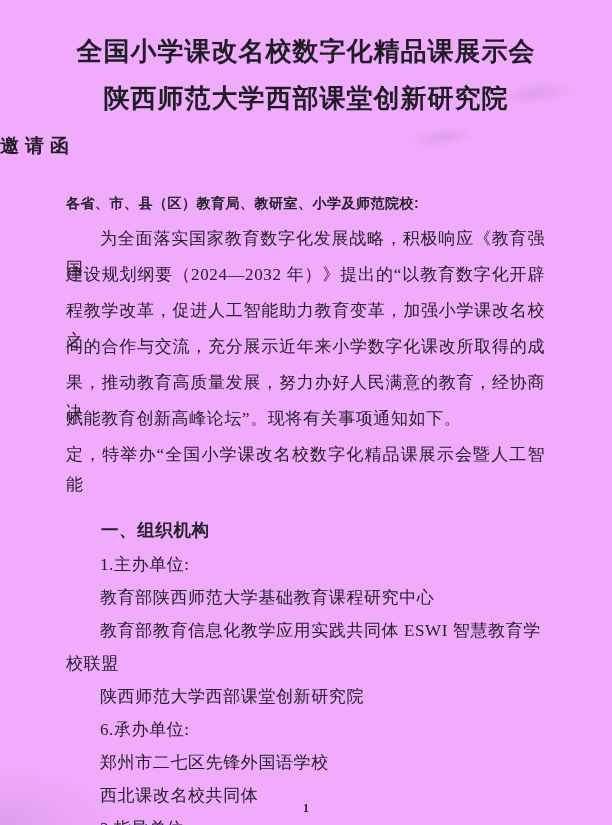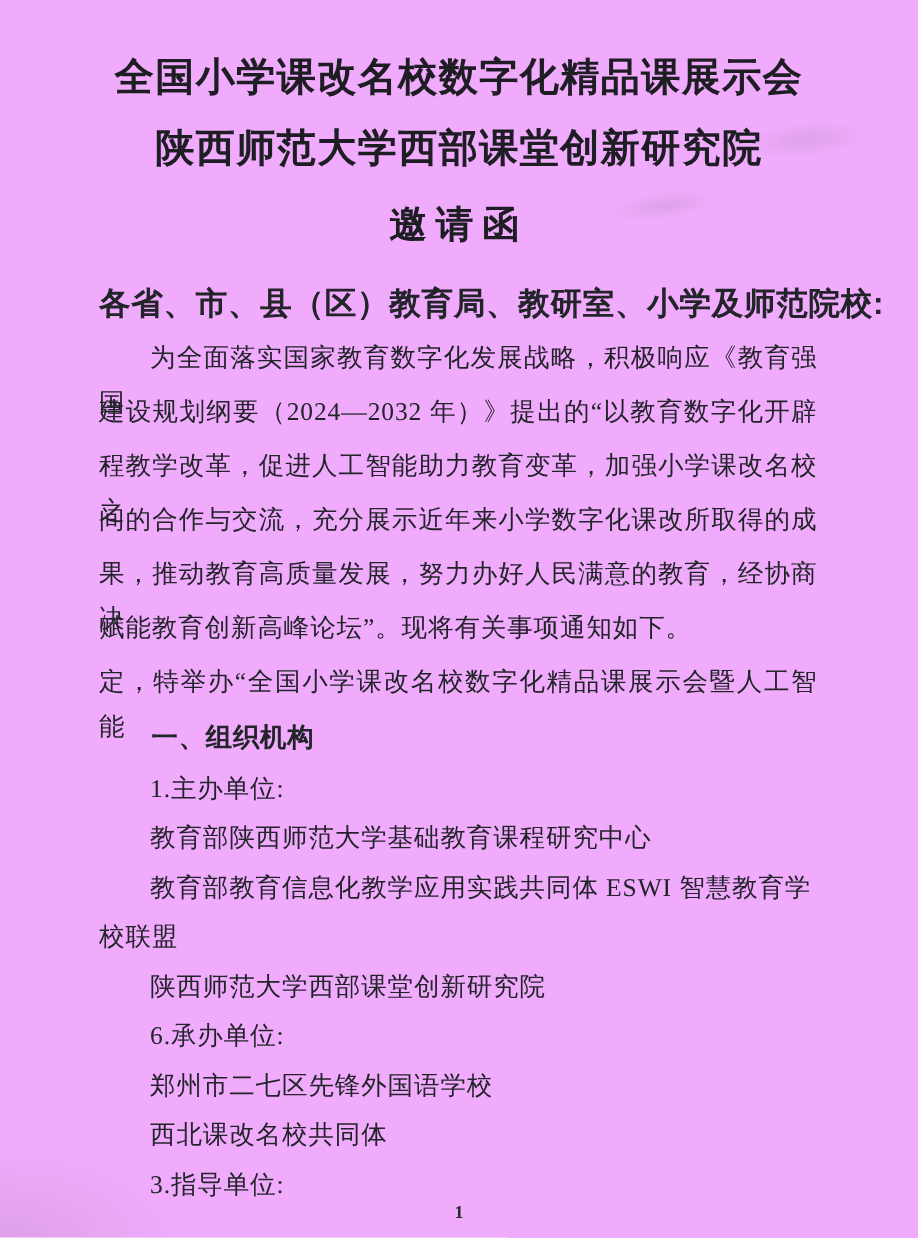--- a/index.html
+++ b/index.html
@@ -38,23 +38,22 @@
     text-align: center;
     font-weight: bold;
     font-size: 26px;
     line-height: 47px;
     letter-spacing: 1px;
     color: #1d1d23;
   }
   .subject {
     position: absolute;
     top: 133px; left: 0; right: 0;
-    text-align: center;
     font-weight: bold;
-    font-size: 25px;
+    font-size: 19px;
     letter-spacing: 6px;
     color: #1d1d23;
   }
   .content {
     position: absolute;
     left: 66px;
     width: 479px;
     top: 188px;
     font-size: 17px;
   }
@@ -65,28 +64,29 @@
     white-space: nowrap;
   }
   .jline {
     white-space: normal;
     text-align: justify;
     text-align-last: justify;
   }
   .salutation {
     font-family: "Liberation Sans", sans-serif;
     font-weight: bold;
-    font-size: 21px;
+    font-size: 14px;
     letter-spacing: 0.5px;
   }
   .indent { text-indent: 2em; }
   .section-heading {
     font-family: "Liberation Sans", sans-serif;
     font-weight: bold;
     font-size: 17.5px;
+    margin-top: 39px;
   }
   .org-line {
     height: 33px;
     line-height: 28px;
     letter-spacing: 0.6px;
     white-space: nowrap;
   }
   .page-number {
     position: absolute;
     bottom: 9px; left: 0; right: 0;

